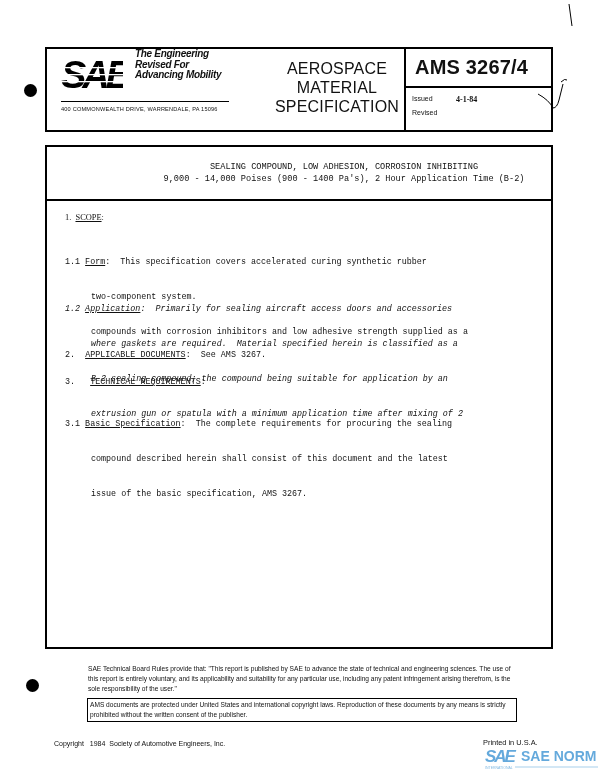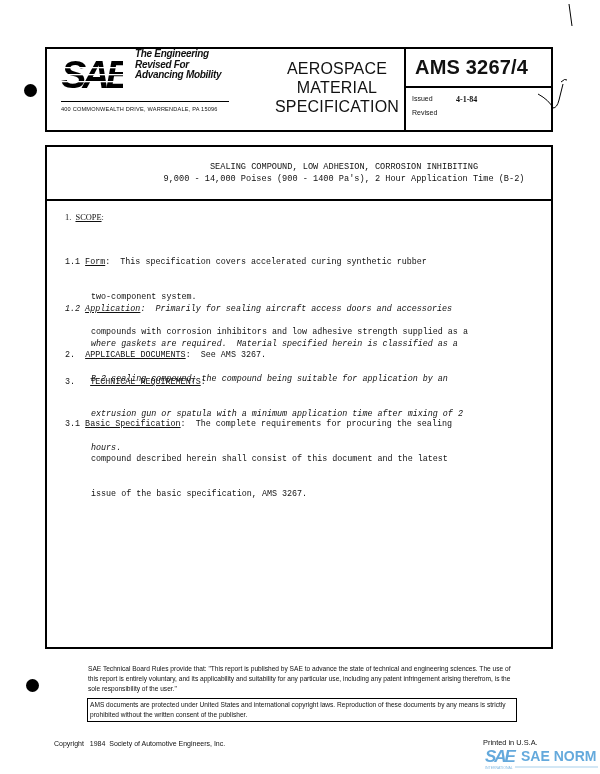--- a/index.html
+++ b/index.html
@@ -98,21 +98,20 @@
     <div><span>1.1</span> <span class="u">Form</span><span>:  This specification covers accelerated curing synthetic rubber</span></div>
     <div style="padding-left:26px">two-component system.</div>
     <div style="padding-left:26px">compounds with corrosion inhibitors and low adhesive strength supplied as a</div>
   </div>
 
   <div class="abs mono" style="left:18px; top:134px;font-style:italic;">
     <div><span>1.2</span> <span class="u">Application</span><span>:  Primarily for sealing aircraft access doors and accessories</span></div>
     <div style="padding-left:26px">where gaskets are required.  Material specified herein is classified as a</div>
     <div style="padding-left:26px">B-2 sealing compound; the compound being suitable for application by an</div>
     <div style="padding-left:26px">extrusion gun or spatula with a minimum application time after mixing of 2</div>
-    <div style="padding-left:26px">hours.</div>
   </div>
 
   <div class="abs mono" style="left:18px; top:203px;"><span>2.</span>  <span class="u">APPLICABLE DOCUMENTS</span><span>:  See AMS 3267.</span></div>
 
   <div class="abs mono" style="left:18px; top:230px;"><span>3.</span>   <span class="u">TECHNICAL REQUIREMENTS</span><span>:</span></div>
 
   <div class="abs mono" style="left:18px; top:249px;">
     <div><span>3.1</span> <span class="u">Basic Specification</span><span>:  The complete requirements for procuring the sealing</span></div>
     <div style="padding-left:26px">compound described herein shall consist of this document and the latest</div>
     <div style="padding-left:26px">issue of the basic specification, AMS 3267.</div>

